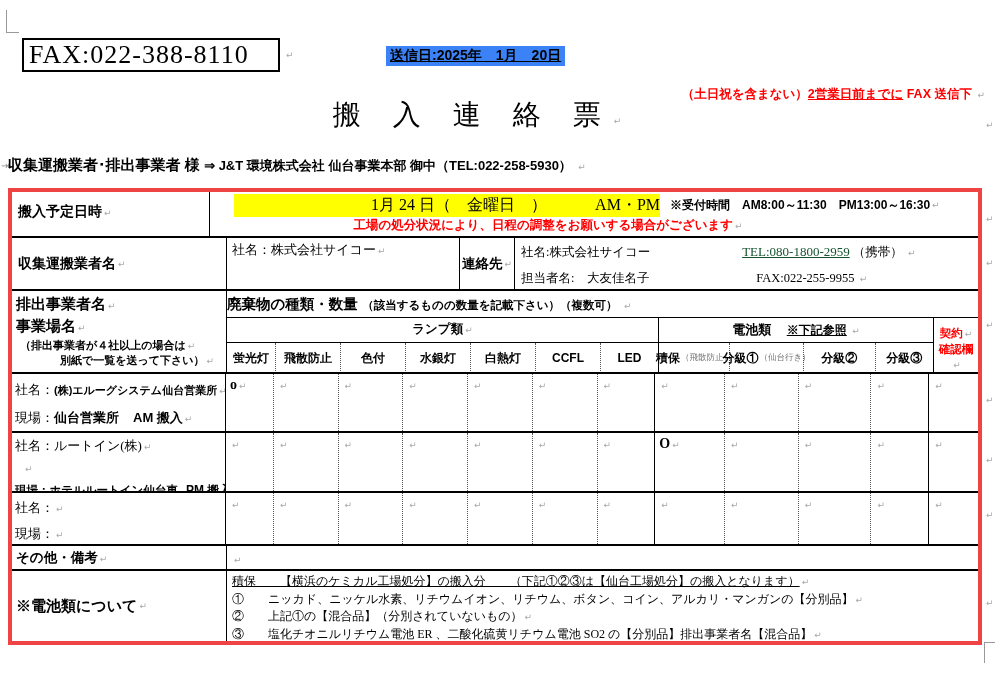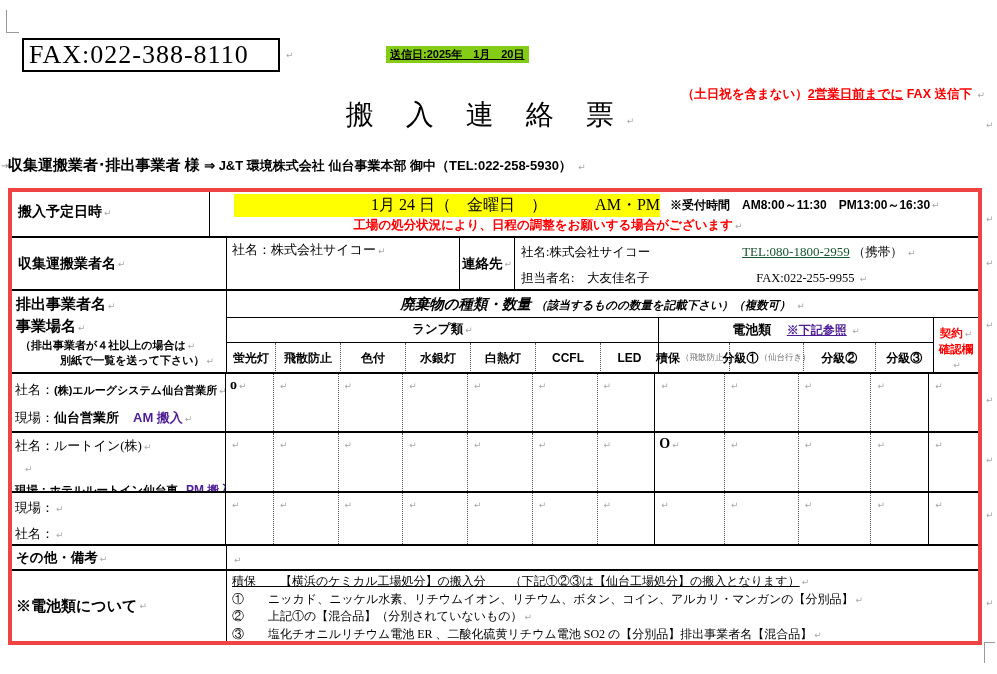--- a/index.html
+++ b/index.html
@@ -3,36 +3,36 @@
 <meta charset="utf-8">
 <style>
   html,body{margin:0;padding:0;background:#fff;}
   #page{position:relative;width:997px;height:674px;background:#ffffff;overflow:hidden;
         font-family:"Liberation Sans",sans-serif;color:#000;}
   .serif{font-family:"Liberation Serif",serif;}
   .b11{font-weight:bold;font-size:11px;} .b115{font-weight:bold;font-size:11.5px;}
   .b12{font-weight:bold;font-size:12px;}
   .b13{font-weight:bold;font-size:13px;} .b135{font-weight:bold;font-size:13.5px;}
   .b14{font-weight:bold;font-size:14px;} .b15{font-weight:bold;font-size:15px;}
-  .red{color:#4c1d95;} .u{text-decoration:underline;}
+  .red{color:#000000;} .u{text-decoration:underline;}
   .eol{color:#a8a8a8;font-size:9px;font-weight:normal;font-family:"DejaVu Sans",sans-serif;
        margin-left:2px;text-decoration:none;vertical-align:baseline;}
   .corner{position:absolute;}
   .corner.tl{left:6px;top:10px;width:12px;height:22px;border-left:1px solid #9a9a9a;border-bottom:1px solid #9a9a9a;}
   .corner.br{left:984px;top:642px;width:10px;height:20px;border-left:1px solid #9a9a9a;border-top:1px solid #9a9a9a;}
   .tabmark{position:absolute;left:1px;top:160px;color:#8a8a8a;font-size:10px;}
 
   .faxbox{position:absolute;left:22px;top:38px;width:258px;height:34px;border:2px solid #000;
           display:flex;align-items:center;padding-left:5px;box-sizing:border-box;}
   .faxbox .num{font-family:"Liberation Serif",serif;font-size:26px;letter-spacing:1px;}
   .fax-eol{position:absolute;left:284px;top:50px;}
-  .senddate{position:absolute;left:386px;top:46px;background:#84cc16;font-weight:bold;font-size:11px;
+  .senddate{position:absolute;left:386px;top:46px;background:#3b82f6;font-weight:bold;font-size:14px;
             text-decoration:underline;padding:1px 4px;text-align:center;}
   .deadline{position:absolute;right:12px;top:86px;font-weight:bold;font-size:12.5px;color:#ff0000;white-space:nowrap;}
-  .title{position:absolute;left:281px;top:96px;width:420px;text-align:center;
+  .title{position:absolute;left:268px;top:96px;width:420px;text-align:center;
          font-family:"Liberation Serif",serif;font-size:28px;letter-spacing:2px;}
   .recipient{position:absolute;left:8px;top:156px;white-space:nowrap;}
   .recipient .big{font-weight:bold;font-size:15px;}
   .recipient .sm{font-weight:bold;font-size:13px;}
 
   .doc-table{position:absolute;left:8px;top:188px;width:974px;border:4px solid #ef4444;box-sizing:border-box;background:#fff;}
   .trow{display:flex;border-top:2px solid #000;box-sizing:border-box;}
   .trow.first{border-top:none;}
   .cell{box-sizing:border-box;border-left:1px solid #000;overflow:hidden;}
   .cell.nb{border-left:none;}
@@ -54,21 +54,21 @@
   .r2-contact{width:55px;display:flex;align-items:center;justify-content:center;}
   .r2-right{flex:1;padding:1px 0 0 6px;}
   .r2-right .line{line-height:25px;white-space:nowrap;font-family:"Liberation Serif",serif;font-size:12.5px;}
   .r2-right .cw{display:inline-block;width:218px;}
   .tel-link{color:#14532d;text-decoration:underline;font-size:13px;}
 
   
   .r3-label{width:214px;padding:3px 0 0 4px;}
   .r3-label .l{line-height:19px;} .r3-label .s{line-height:14px;font-size:11px;font-weight:bold;}
   .r3-right{flex:1;display:flex;flex-direction:column;}
-  .hdr1{height:26px;border-bottom:1px solid #000;text-align:center;line-height:25px;white-space:nowrap;font-style:italic;}
+  .hdr1{height:26px;border-bottom:1px solid #000;text-align:left;line-height:25px;white-space:nowrap;}
   .hdr1 .t{font-weight:bold;font-size:14.5px;} .hdr1 .st{font-size:11.5px;font-weight:bold;}
   .hdr2{display:flex;flex:1;}
   .grp{display:flex;flex-direction:column;box-sizing:border-box;}
   .grp.lamp{width:431px;}
   .grp.bat{width:275px;border-left:1px solid #000;}
   .gh{height:24px;border-bottom:1px solid #000;text-align:center;line-height:23px;font-weight:bold;font-size:12.5px;white-space:nowrap;}
   .subs{display:flex;flex:1;}
   .sub{box-sizing:border-box;border-left:1px dotted #555;display:flex;align-items:center;justify-content:center;
        font-weight:bold;font-size:12px;white-space:nowrap;padding:0 1px;}
   .sub.nb{border-left:none;}
@@ -285,22 +285,22 @@
       <div class="gc cw58"><span class="val"></span><span class="eol">↵</span></div>
       <div class="gc sl cw70"><span class="val">O</span><span class="eol">↵</span></div>
       <div class="gc cw74"><span class="val"></span><span class="eol">↵</span></div>
       <div class="gc cw73"><span class="val"></span><span class="eol">↵</span></div>
       <div class="gc cw58"><span class="val"></span><span class="eol">↵</span></div>
       <div class="gc sl cw50"><span class="val"></span><span class="eol">↵</span></div>
     </div>
 
     <div class="trow h53">
       <div class="cell nb dlab">
+        <div class="d3-l"><span class="pref">社名：</span><span class="pref"></span><span class="eol">↵</span></div>
         <div class="d3-l"><span class="pref">現場：</span><span class="pref"></span><span class="eol">↵</span></div>
-        <div class="d3-l"><span class="pref">社名：</span><span class="pref"></span><span class="eol">↵</span></div>
       </div>
       <div class="gc sl cw48"><span class="val"></span><span class="eol">↵</span></div>
       <div class="gc cw65"><span class="val"></span><span class="eol">↵</span></div>
       <div class="gc cw65"><span class="val"></span><span class="eol">↵</span></div>
       <div class="gc cw65"><span class="val"></span><span class="eol">↵</span></div>
       <div class="gc cw65"><span class="val"></span><span class="eol">↵</span></div>
       <div class="gc cw65"><span class="val"></span><span class="eol">↵</span></div>
       <div class="gc cw58"><span class="val"></span><span class="eol">↵</span></div>
       <div class="gc sl cw70"><span class="val"></span><span class="eol">↵</span></div>
       <div class="gc cw74"><span class="val"></span><span class="eol">↵</span></div>

